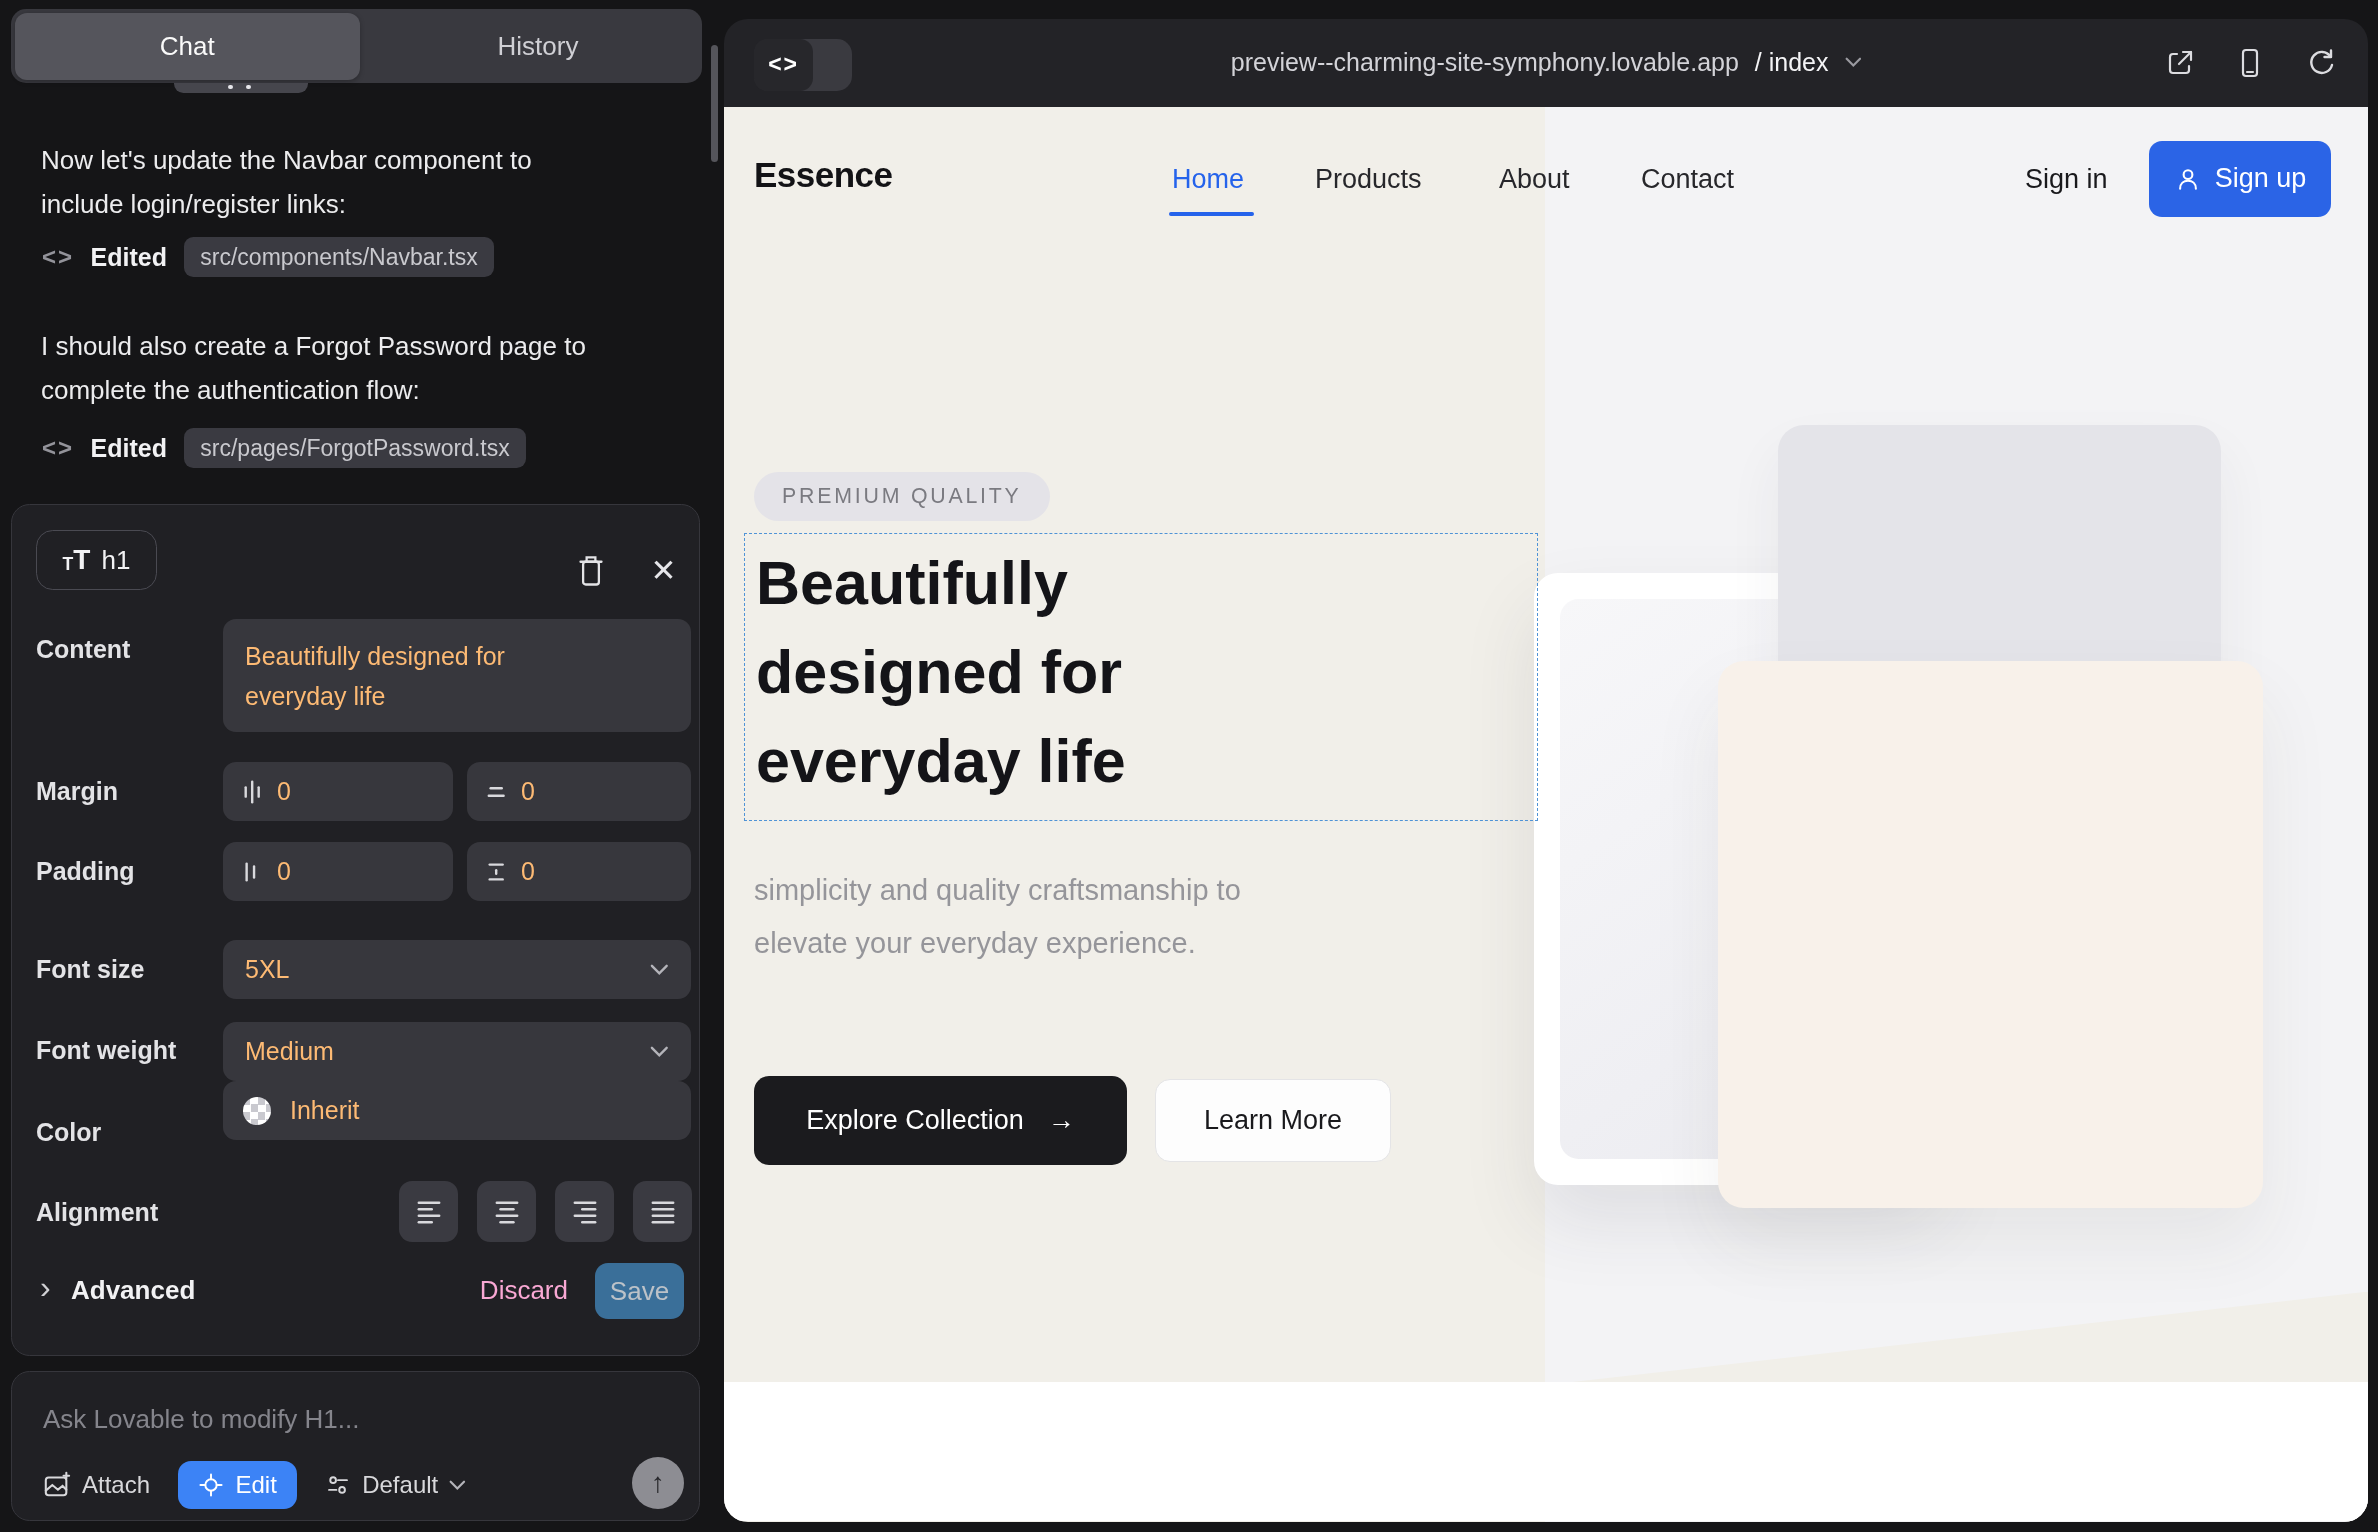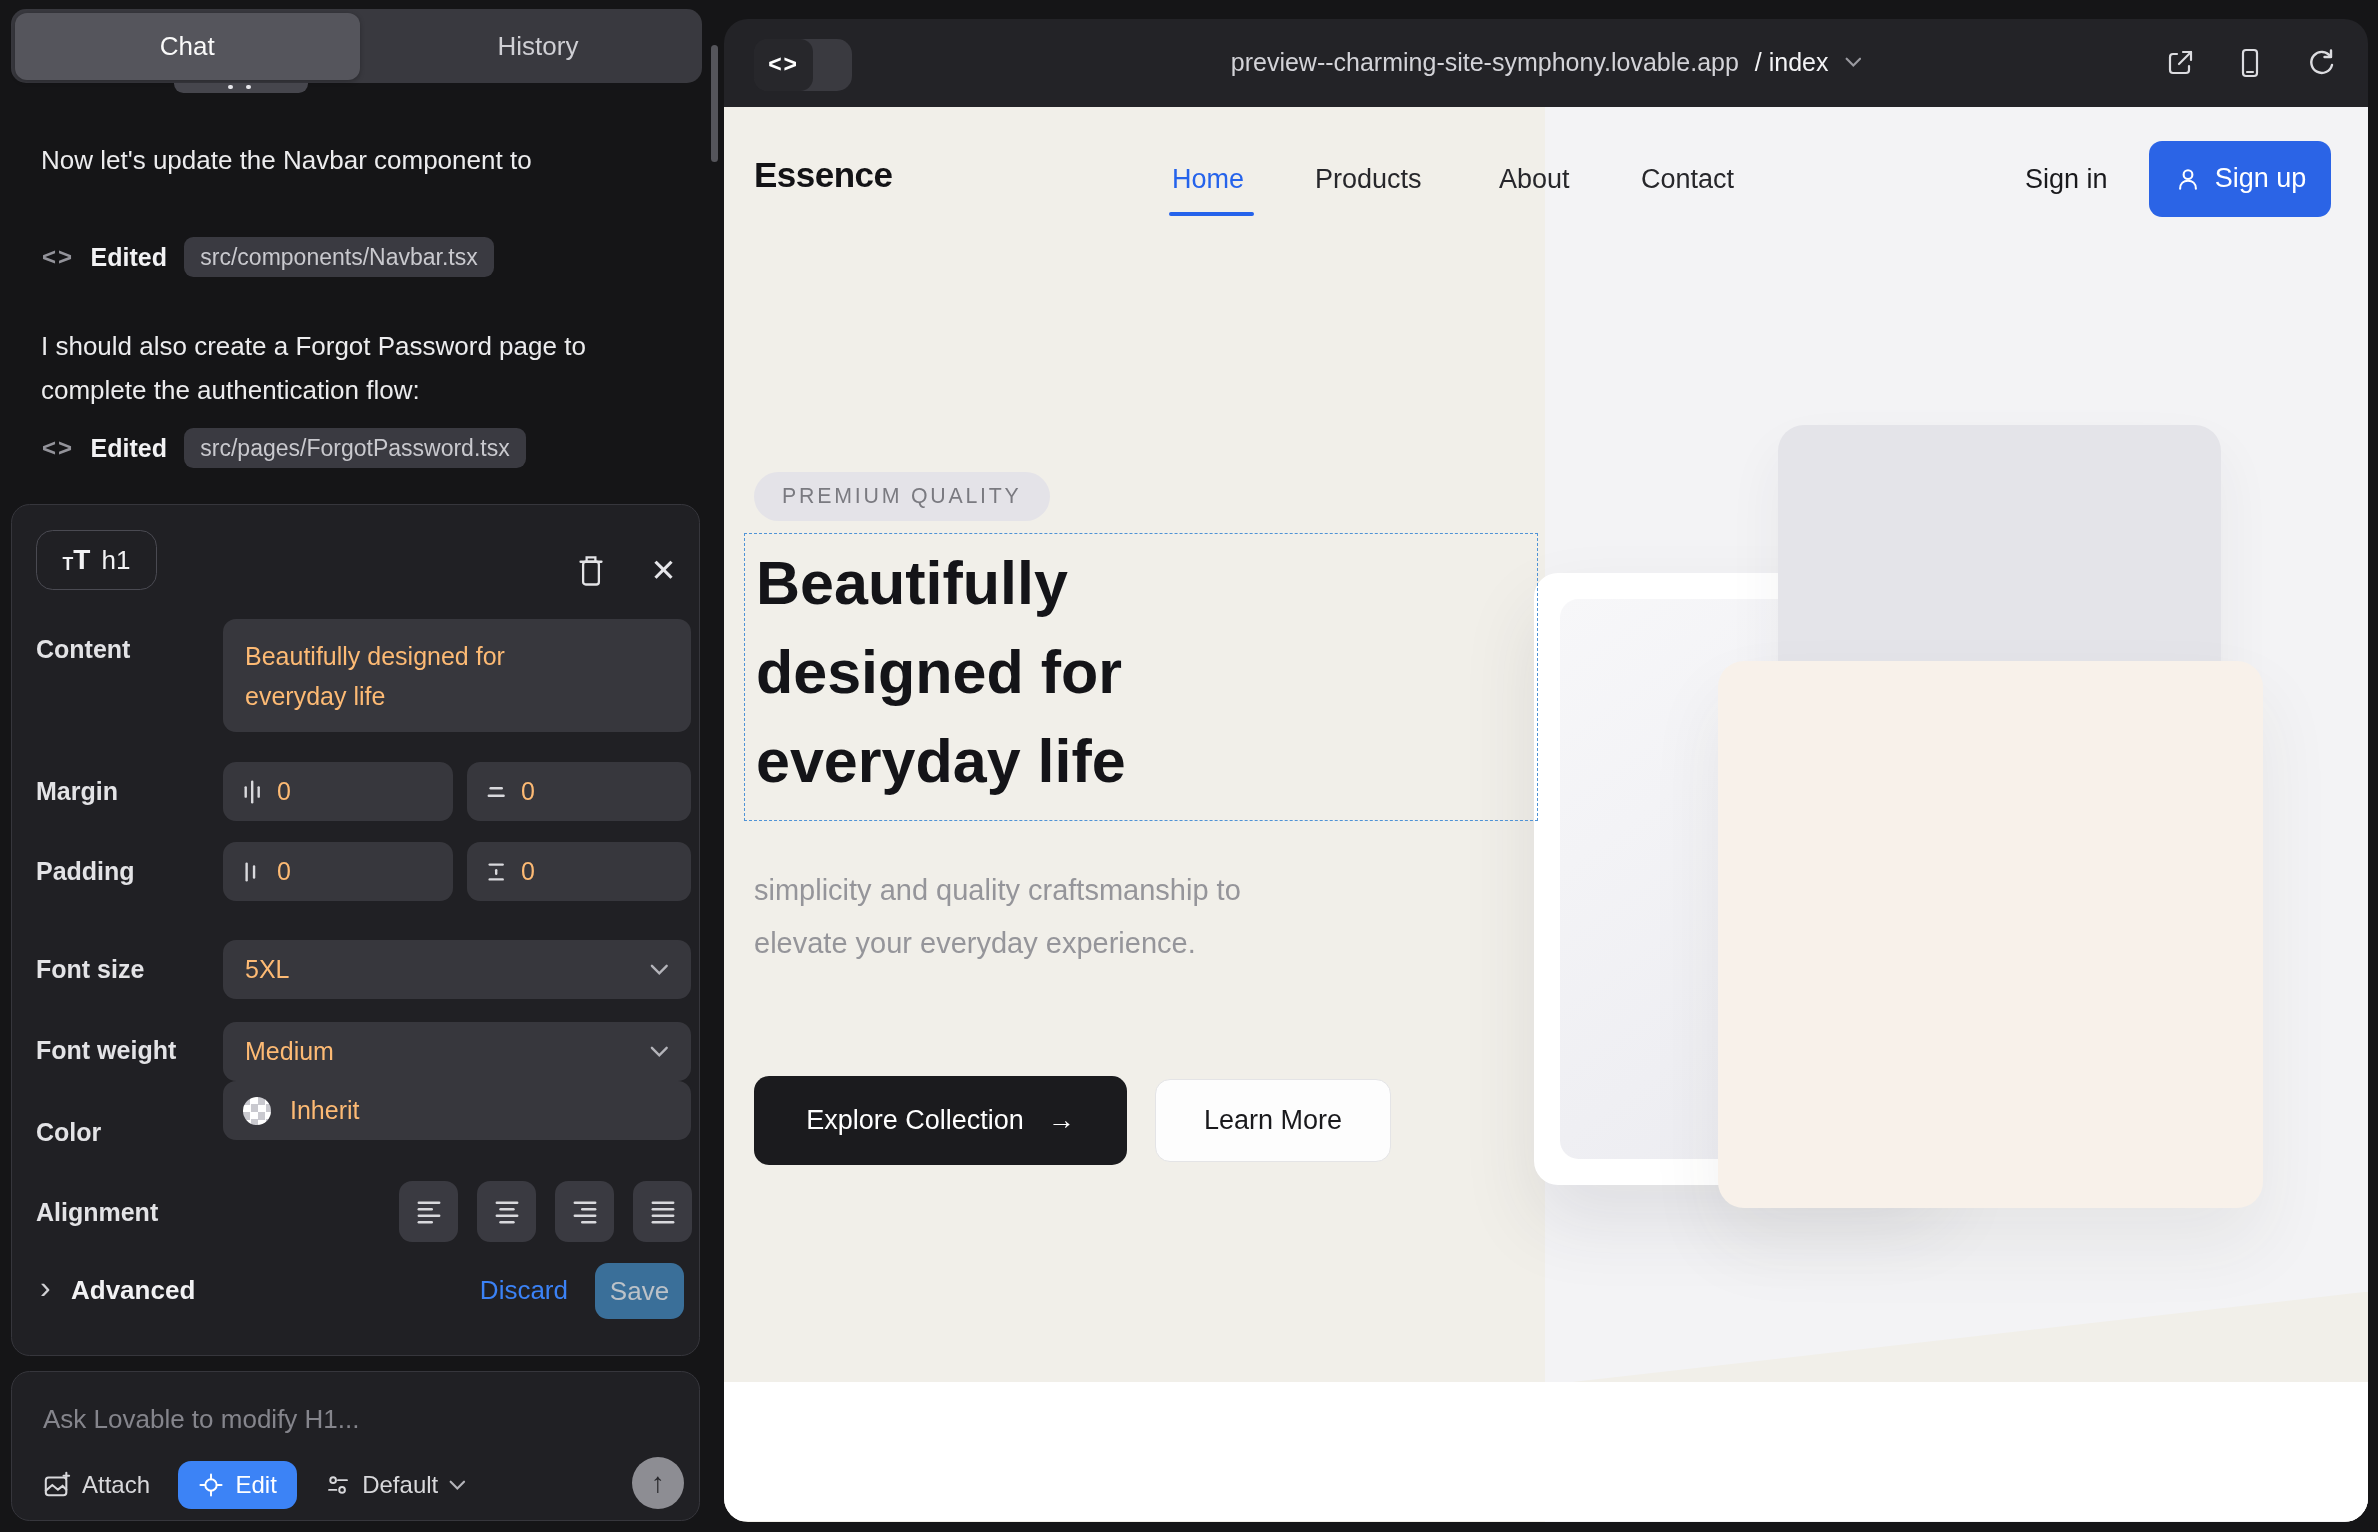--- a/index.html
+++ b/index.html
@@ -53,21 +53,21 @@
   .select{left:211px;width:468px;height:59px;padding:0 22px;justify-content:space-between;}
   .sel-fs{top:435px}.sel-fw{top:517px}
   .color-field{left:211px;top:576px;width:468px;height:59px;padding:0 20.4px;gap:18.6px;}
   .swatch{width:28px;height:28px;border-radius:50%;
           background:repeating-conic-gradient(#ffffff 0 25%,#c9c9cf 0 50%);background-size:15px 15px;}
   .align-btn{position:absolute;top:676px;width:59px;height:61px;background:#3a3a41;border-radius:13px;
              display:flex;align-items:center;justify-content:center;cursor:pointer;}
   .ab1{left:387px}.ab2{left:465px}.ab3{left:543px}.ab4{left:621px}
   .adv-chev{position:absolute;left:28px;top:764px;font-size:32px;color:#d0d0d4;cursor:pointer;}
   .adv-label{position:absolute;left:59px;top:770px;font-size:26px;color:#f2f2f4;font-weight:600;cursor:pointer;}
-  .discard{position:absolute;left:422px;top:770px;width:134px;text-align:right;font-size:26px;color:#3b82f6;cursor:pointer;}
+  .discard{position:absolute;left:422px;top:770px;width:134px;text-align:right;font-size:26px;color:#f9a8d4;cursor:pointer;}
   .save-btn{position:absolute;left:583px;top:758px;width:89px;height:56px;background:#3a6f99;border-radius:13px;
             display:flex;align-items:center;justify-content:center;font-size:26px;color:#bcc2c8;cursor:pointer;}
 
   
   .composer-card{position:absolute;left:11px;top:1371px;width:689px;height:150px;background:#202024;
                  border:0.9px solid #36363c;border-radius:18.6px;box-sizing:border-box;}
   .placeholder{position:absolute;left:31px;top:32px;font-size:26px;color:#85858c;}
   .comp-row{position:absolute;left:31px;top:87px;height:52px;display:flex;align-items:center;gap:28px;}
   .comp-item{display:flex;align-items:center;gap:11px;color:#d8d8db;font-size:24px;cursor:pointer;}
   .edit-pill{height:48px;padding:0 20.4px;border-radius:13px;background:#3c83f6;display:flex;align-items:center;gap:11px;
@@ -144,20 +144,21 @@
       </div>
     </div>
 
     <div class="peek">
         <i class="d1"></i>
         <i class="d2"></i>
       </div>
 
     <p class="msg msg1">
       <span>Now let's update the Navbar component to</span>
+      <span>include login/register links:</span>
     </p>
 
     <div class="edited-row row1">
       <span class="codeglyph">&lt;&gt;</span>
       <span class="edited-label">Edited</span>
       <span class="file-chip">src/components/Navbar.tsx</span>
     </div>
 
     <p class="msg msg2">
       <span>I should also create a Forgot Password page to</span>

